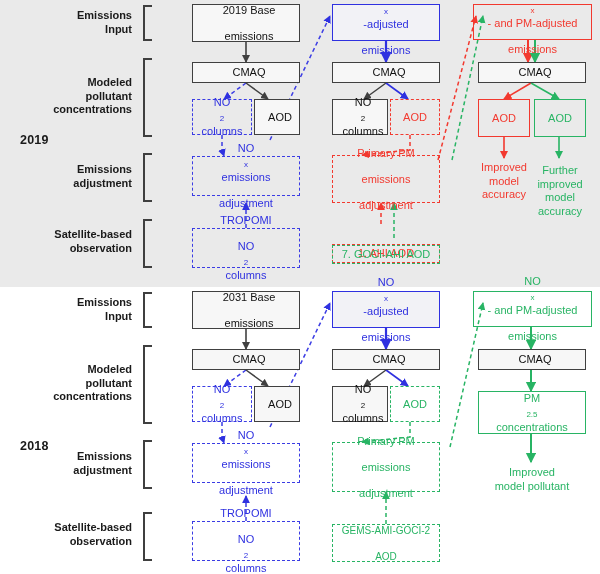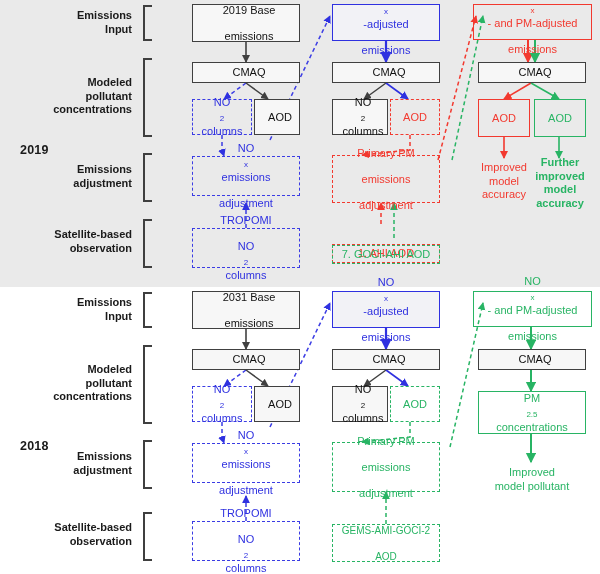--- a/index.html
+++ b/index.html
@@ -118,21 +118,21 @@
     <line x1="386" y1="370" x2="408" y2="386" stroke="#2f31e0" stroke-width="1.6" marker-end="url(#ab)"></line>
     <path d="M410,422 L410,437 L362,442" stroke="#28b464" stroke-width="1.5" stroke-dasharray="4,3" fill="none" marker-end="url(#ag)"></path>
     <line x1="386" y1="524" x2="386" y2="492" stroke="#28b464" stroke-width="1.5" stroke-dasharray="4,3" marker-end="url(#ag)"></line>
     <line x1="450" y1="447" x2="483" y2="303" stroke="#28b464" stroke-width="1.5" stroke-dasharray="4,3" fill="none" marker-end="url(#ag)"></line>
 
     <line x1="531" y1="327" x2="531" y2="349" stroke="#28b464" stroke-width="2" marker-end="url(#ag)"></line>
     <line x1="531" y1="370" x2="531" y2="391" stroke="#28b464" stroke-width="2" marker-end="url(#ag)"></line>
     <line x1="531" y1="434" x2="531" y2="462" stroke="#28b464" stroke-width="2" marker-end="url(#ag)"></line>
   </svg>
 
-  <div class="year-label" style="left:20px;top:143px;">2019</div>
+  <div class="year-label" style="left:20px;top:133px;">2019</div>
   <div class="year-label" style="left:20px;top:439px;">2018</div>
 
   <div class="rowlabel" style="left:60px;top:9px;width:72px;">
     <div>Emissions</div>
     <div>Input</div>
   </div>
   <div class="bracket" style="left:143px;top:5px;height:32px;"></div>
 
   <div class="rowlabel" style="left:34px;top:76px;width:98px;">
     <div>Modeled</div>
@@ -220,21 +220,21 @@
   <div class="box g-solid" style="left:534px;top:99px;width:52px;height:38px;">
     <span>AOD</span>
   </div>
 
   <div class="plain red" style="left:474px;top:161px;width:60px;">
     <div>Improved</div>
     <div>model</div>
     <div>accuracy</div>
   </div>
 
-  <div class="plain green" style="left:530px;top:156px;width:60px;font-weight:bold;">
+  <div class="plain green" style="left:530px;top:164px;width:60px;">
     <div>Further</div>
     <div>improved</div>
     <div>model</div>
     <div>accuracy</div>
   </div>
 
   <div class="rowlabel" style="left:60px;top:296px;width:72px;">
     <div>Emissions</div>
     <div>Input</div>
   </div>

